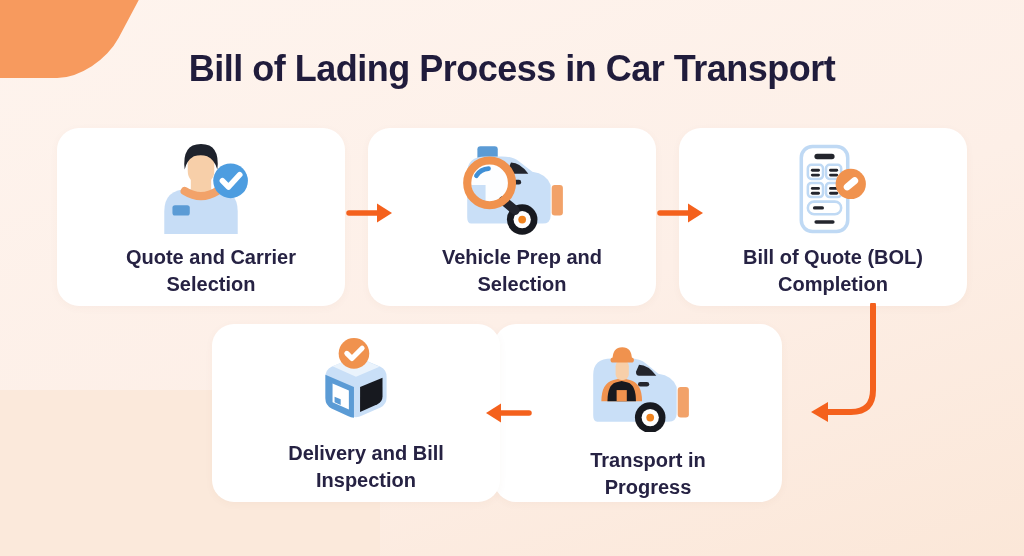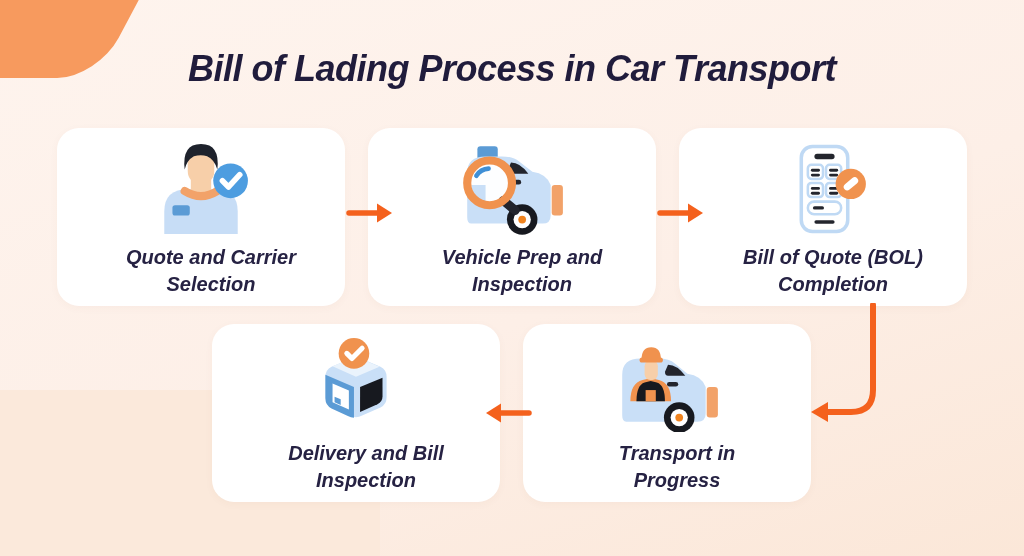--- a/index.html
+++ b/index.html
@@ -7,21 +7,20 @@
   body {
     font-family: "Liberation Sans", "DejaVu Sans", sans-serif;
     overflow: hidden;
   }
   .canvas {
     position: relative;
     width: 1024px;
     height: 556px;
     background: linear-gradient(160deg, #FEF4EE 0%, #FDEFE7 55%, #FBE7D8 100%);
     overflow: hidden;
-    font-style: italic;
   }
   .bg-blob {
     position: absolute;
     left: -140px;
     top: 390px;
     width: 520px;
     height: 420px;
     background: #FBE9DB;
     border-radius: 100px;
   }
@@ -54,21 +53,21 @@
     border-radius: 22px;
     box-shadow: 0 2px 8px rgba(120, 80, 40, 0.04);
     display: flex;
     flex-direction: column;
     align-items: center;
     padding-top: 14px;
   }
   .card-1 { left: 57px;  top: 128px; }
   .card-2 { left: 368px; top: 128px; }
   .card-3 { left: 679px; top: 128px; }
-  .card-4 { left: 523px; top: 324px; } 
+  .card-4 { left: 494px; top: 324px; gap: 7px; } 
   .card-5 { left: 212px; top: 324px; } 
   .icon {
     display: block;
     height: 94px;
     margin-bottom: 8px;
   }
   .icon svg { display: block; height: 94px; }
   .label {
     font-size: 20px;
     font-weight: 700;
@@ -125,21 +124,21 @@
         <circle cx="66" cy="76" r="8.5" fill="#FFFFFF"></circle>
         <circle cx="66" cy="76" r="3.8" fill="#F0831E"></circle>
         <circle cx="34" cy="40" r="20" fill="#FDFEFF"></circle>
         <path d="M16 42 A19 19 0 0 0 30 59 L30 42 Z" fill="#C9DFF7"></path>
         <path d="M21 33 A15 15 0 0 1 33 26" stroke="#3F8FD6" stroke-width="4.5" fill="none" stroke-linecap="round"></path>
         <rect x="47" y="51" width="24" height="9" rx="4.5" fill="#23252D" transform="rotate(40 47 51)"></rect>
         <circle cx="34" cy="40" r="22" fill="none" stroke="#F0924E" stroke-width="8"></circle>
       </svg>
     </span>
     <p class="label">Vehicle Prep and
-Inspection</p>
+Selection</p>
   </section>
 
   <section class="card card-3">
     <span class="icon">
       <svg viewBox="0 0 104 90" width="105" height="94">
         <rect x="30" y="3" width="46" height="84" rx="11" fill="#FFFFFF" stroke="#BFD9F4" stroke-width="3.5"></rect>
         <rect x="43" y="10" width="20" height="5.5" rx="2.7" fill="#23252D"></rect>
         <rect x="36.5" y="21" width="15" height="14" rx="3.5" fill="#FFFFFF" stroke="#BFD9F4" stroke-width="2.5"></rect>
         <rect x="54.5" y="21" width="15" height="14" rx="3.5" fill="#FFFFFF" stroke="#BFD9F4" stroke-width="2.5"></rect>
         <rect x="39.5" y="25" width="9" height="2.8" rx="1.4" fill="#23252D"></rect>

